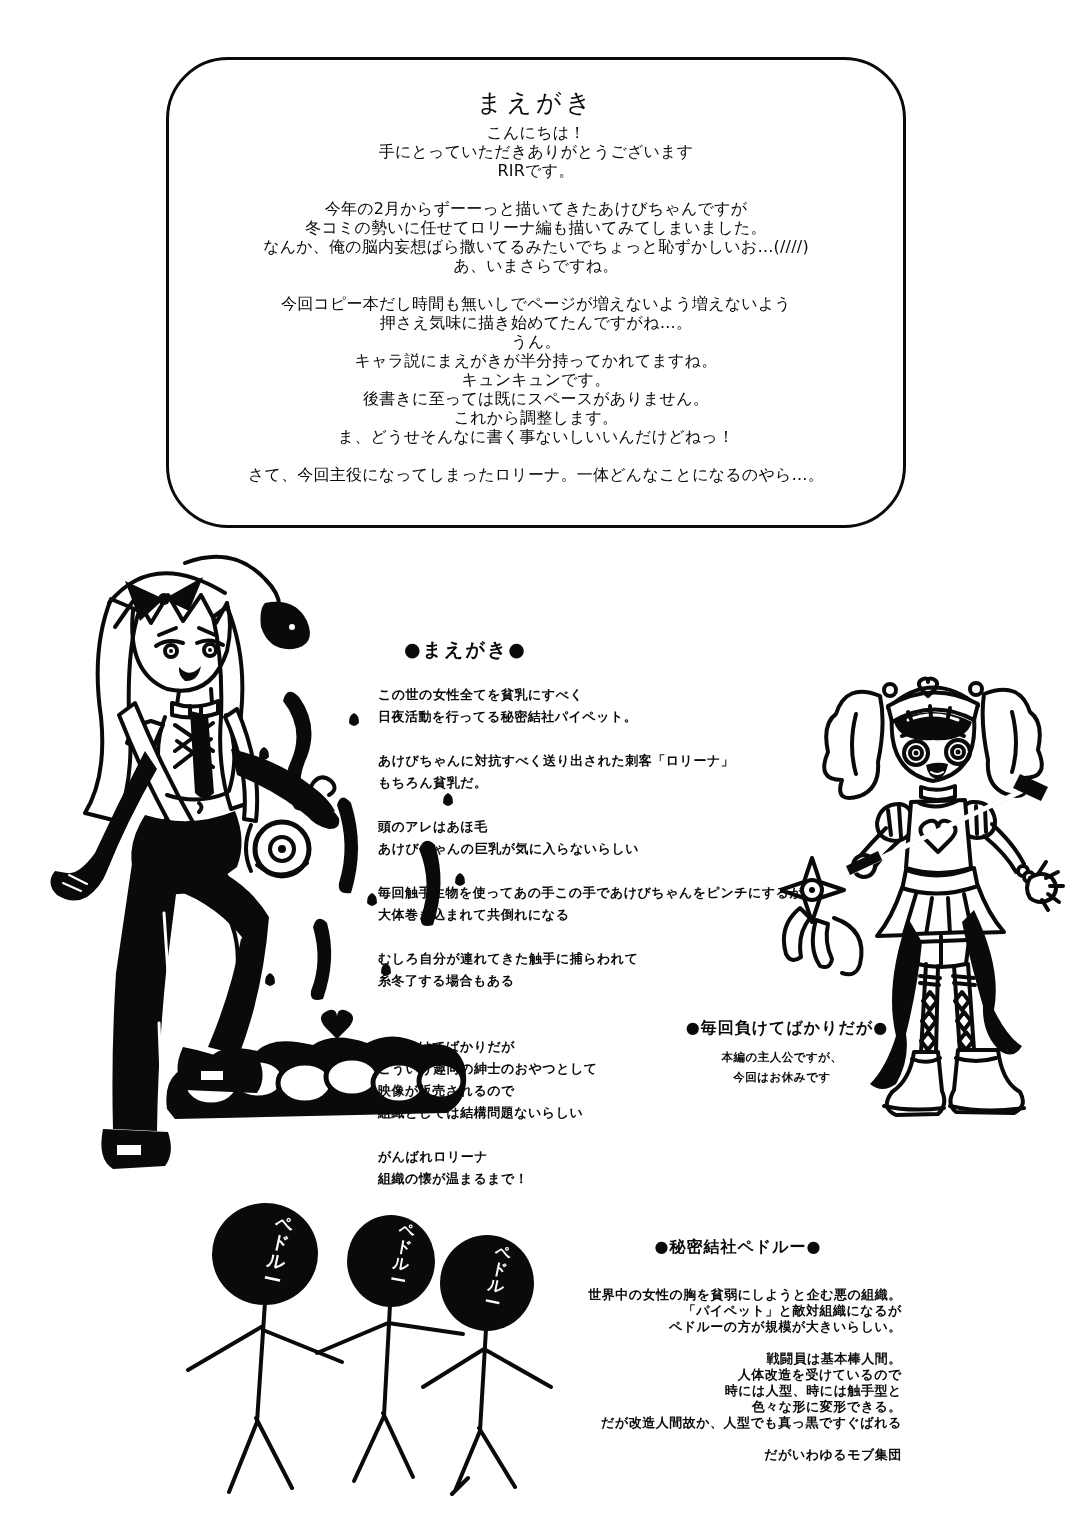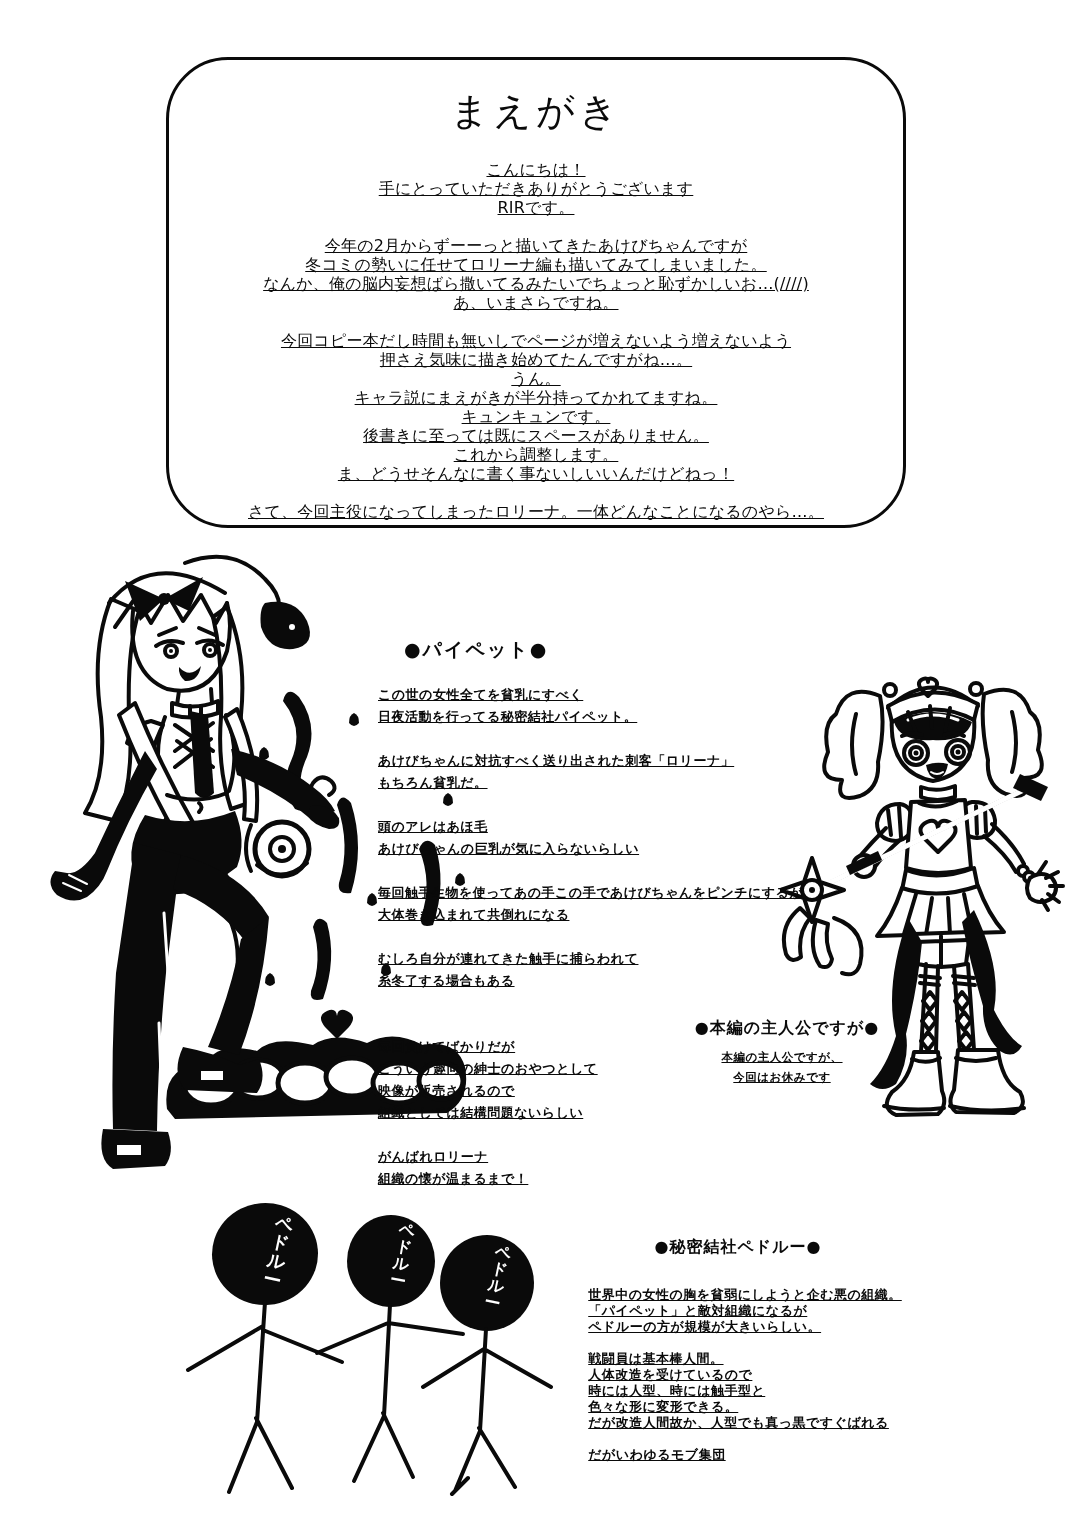--- a/index.html
+++ b/index.html
@@ -1,42 +1,42 @@
 <!DOCTYPE html>
 <html><head>
 <meta charset="utf-8">
 <style>
   html,body{margin:0;padding:0;background:#e8e8e8;}
   .page{
     position:relative;width:1075px;height:1518px;background:#ffffff;
     font-family:"DejaVu Sans",sans-serif;color:#0a0a0a;overflow:hidden;margin:0 auto;
   }
   .abs{position:absolute;}
-  .pre{white-space:pre-line;text-decoration:underline;}
+  .pre{white-space:pre-line;}
   svg{display:block;}
   .ln{stroke:#0a0a0a;stroke-width:4;fill:none;stroke-linecap:round;stroke-linejoin:round;}
   .bk{fill:#0a0a0a;stroke:none;}
   .wh{fill:#ffffff;}
   .whln{stroke:#ffffff;fill:none;stroke-linecap:round;}
 
   #preface-box{
     left:166px;top:57px;width:740px;height:471px;
     border:3px solid #0a0a0a;border-radius:62px;z-index:1;
     text-align:center;box-sizing:border-box;padding-top:26px;
   }
-  .preface-title{font-size:38px;letter-spacing:4px;margin-bottom:23px;}
+  .preface-title{font-size:25px;letter-spacing:4px;margin-bottom:4px;}
   .preface-body{font-size:16px;line-height:19px;letter-spacing:0.2px;}
 
   .section-title{left:556px;top:574px;transform:translateX(-50%);font-size:27px;font-weight:900;letter-spacing:1px;z-index:2;width:max-content;}
   .lolina-heading{left:404px;top:637px;font-size:19px;font-weight:900;letter-spacing:2px;z-index:2;}
   .lolina-desc{left:378px;top:684px;font-size:13px;line-height:22px;font-weight:700;letter-spacing:0.5px;z-index:2;}
   .akebi-heading{left:787px;top:1018px;transform:translateX(-50%);font-size:16px;font-weight:900;letter-spacing:1px;z-index:2;width:max-content;}
   .akebi-note{left:782px;top:1047px;transform:translateX(-50%);font-size:11.5px;line-height:20px;font-weight:700;letter-spacing:0.5px;text-align:center;z-index:2;width:max-content;}
   .pedoru-heading{left:738px;top:1237px;transform:translateX(-50%);font-size:16px;font-weight:900;letter-spacing:1px;z-index:2;width:max-content;}
-  .pedoru-desc{left:745px;top:1287px;transform:translateX(-50%);font-size:13px;line-height:16px;font-weight:700;letter-spacing:0.5px;text-align:left;z-index:2;width:max-content;}
+  .pedoru-desc{left:745px;top:1287px;transform:translateX(-50%);font-size:13px;line-height:16px;font-weight:700;letter-spacing:0.5px;text-align:right;z-index:2;width:max-content;}
 
   #lolina-art{left:15px;top:553px;z-index:0;}
   #akebi-art{left:780px;top:656px;z-index:0;}
   #sticks-art{left:150px;top:1190px;z-index:0;}
   .sticktext{fill:#ffffff;font-weight:bold;font-family:"DejaVu Sans",sans-serif;}
 </style>
 </head>
 <body>
 
 <div class="page">
@@ -57,21 +57,21 @@
 うん。
 キャラ説にまえがきが半分持ってかれてますね。
 キュンキュンです。
 後書きに至っては既にスペースがありません。
 これから調整します。
 ま、どうせそんなに書く事ないしいいんだけどねっ！
 
 さて、今回主役になってしまったロリーナ。一体どんなことになるのやら…。</div>
   </div>
 
-  <div class="abs lolina-heading">●パイペット●</div>
+  <div class="abs lolina-heading">●まえがき●</div>
   <div class="abs lolina-desc pre">この世の女性全てを貧乳にすべく
 日夜活動を行ってる秘密結社パイペット。
 
 あけびちゃんに対抗すべく送り出された刺客「ロリーナ」
 もちろん貧乳だ。
 
 頭のアレはあほ毛
 あけびちゃんの巨乳が気に入らないらしい
 
 毎回触手生物を使ってあの手この手であけびちゃんをピンチにするが
@@ -81,21 +81,21 @@
 糸冬了する場合もある
 
 
 毎回負けてばかりだが
 こういう趣向の紳士のおやつとして
 映像が販売されるので
 組織としては結構問題ないらしい
 
 がんばれロリーナ
 組織の懐が温まるまで！</div>
-  <div class="abs akebi-heading">●本編の主人公ですが●</div>
+  <div class="abs akebi-heading">●毎回負けてばかりだが●</div>
   <div class="abs akebi-note pre">本編の主人公ですが、
 今回はお休みです</div>
   <div class="abs pedoru-heading">●秘密結社ペドルー●</div>
   <div class="abs pedoru-desc pre">世界中の女性の胸を貧弱にしようと企む悪の組織。
 「パイペット」と敵対組織になるが
 ペドルーの方が規模が大きいらしい。
 
 戦闘員は基本棒人間。
 人体改造を受けているので
 時には人型、時には触手型と

